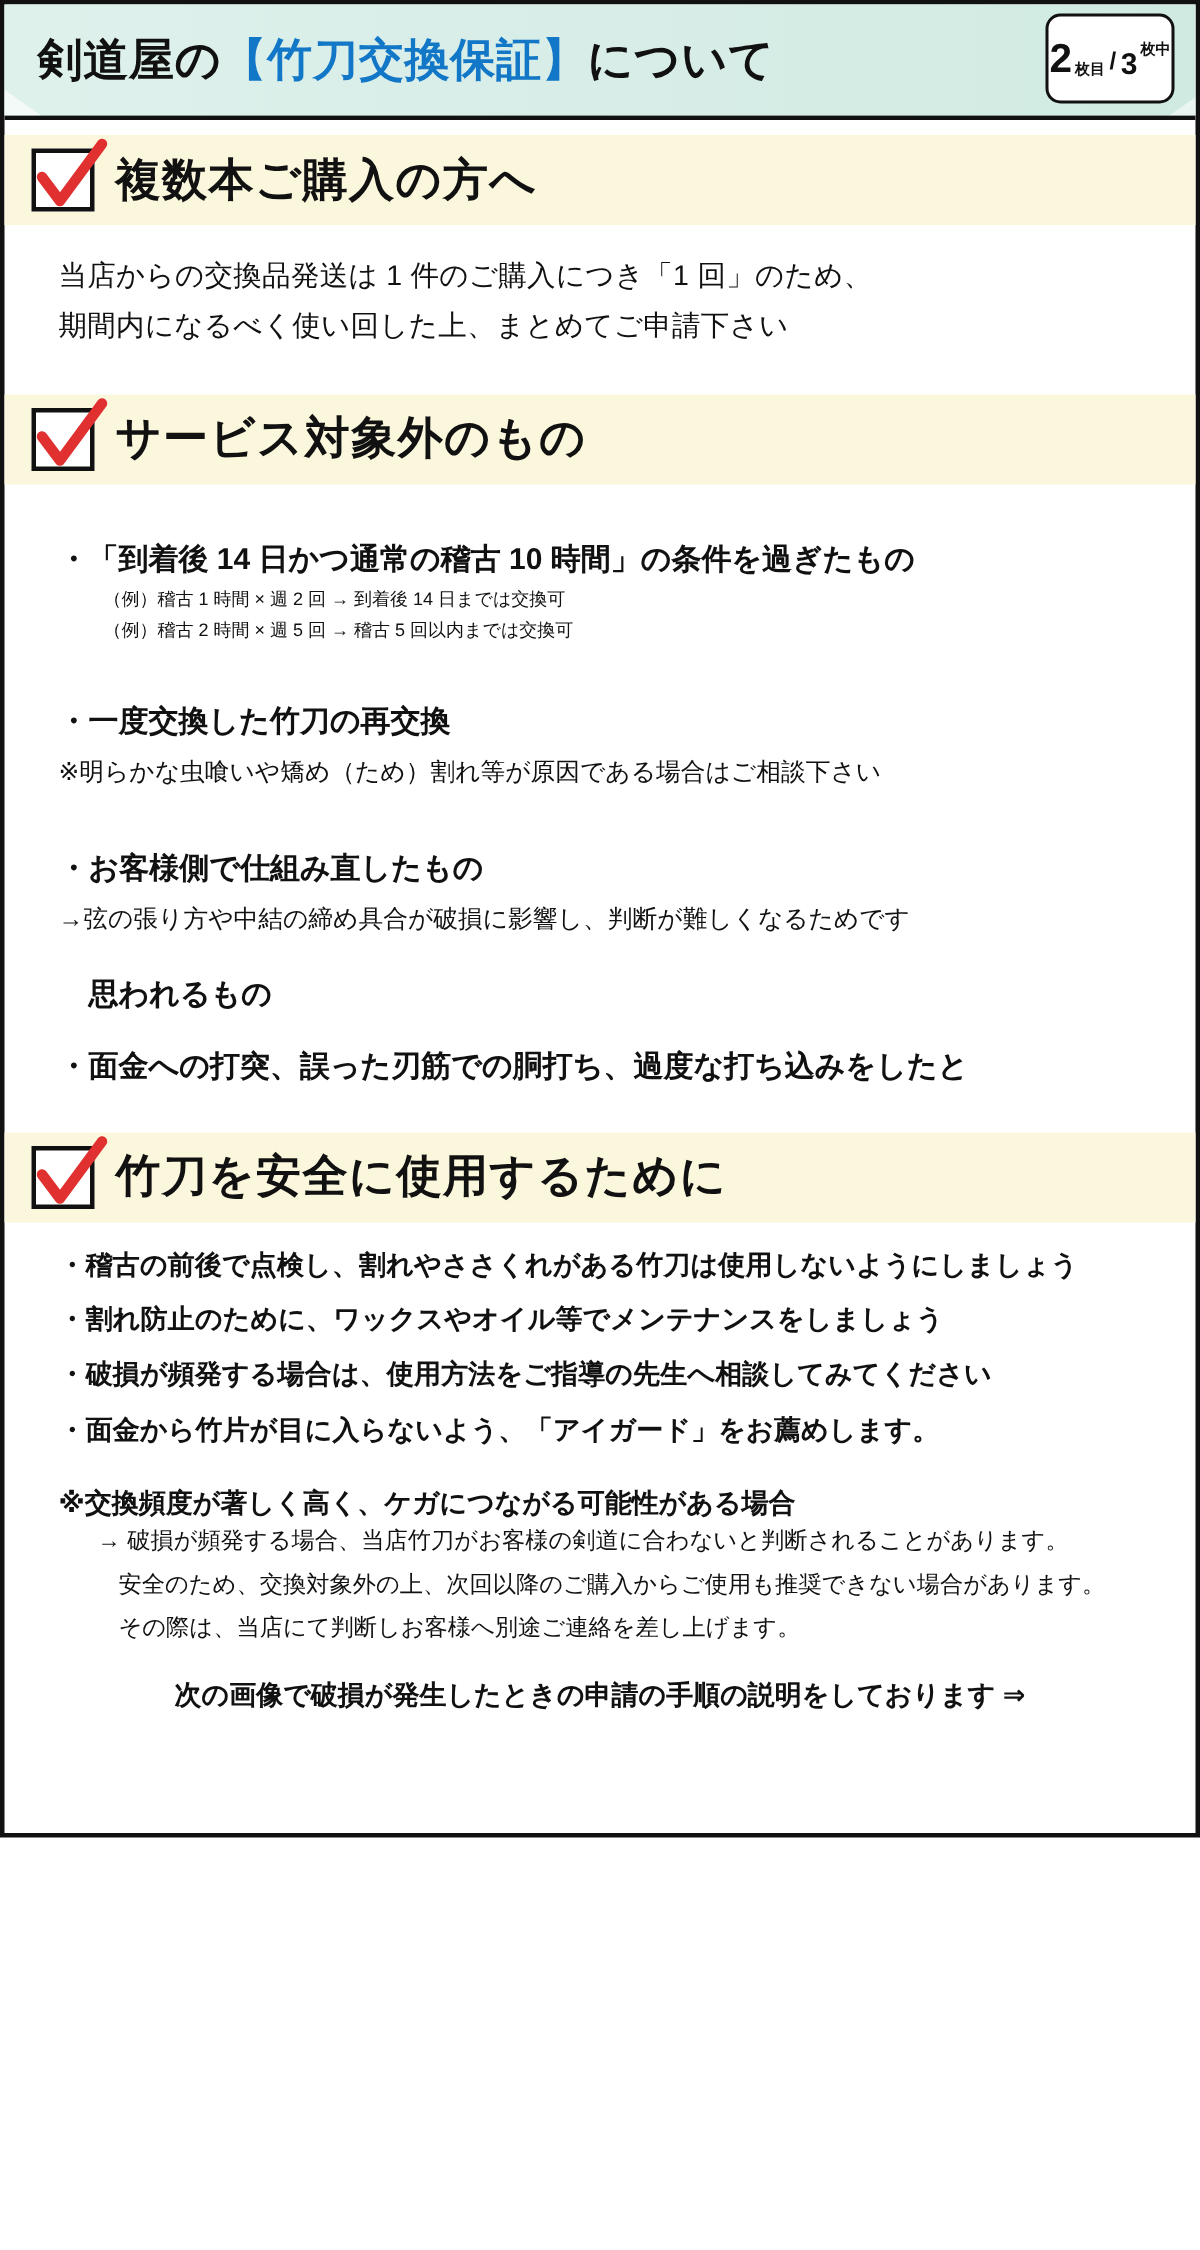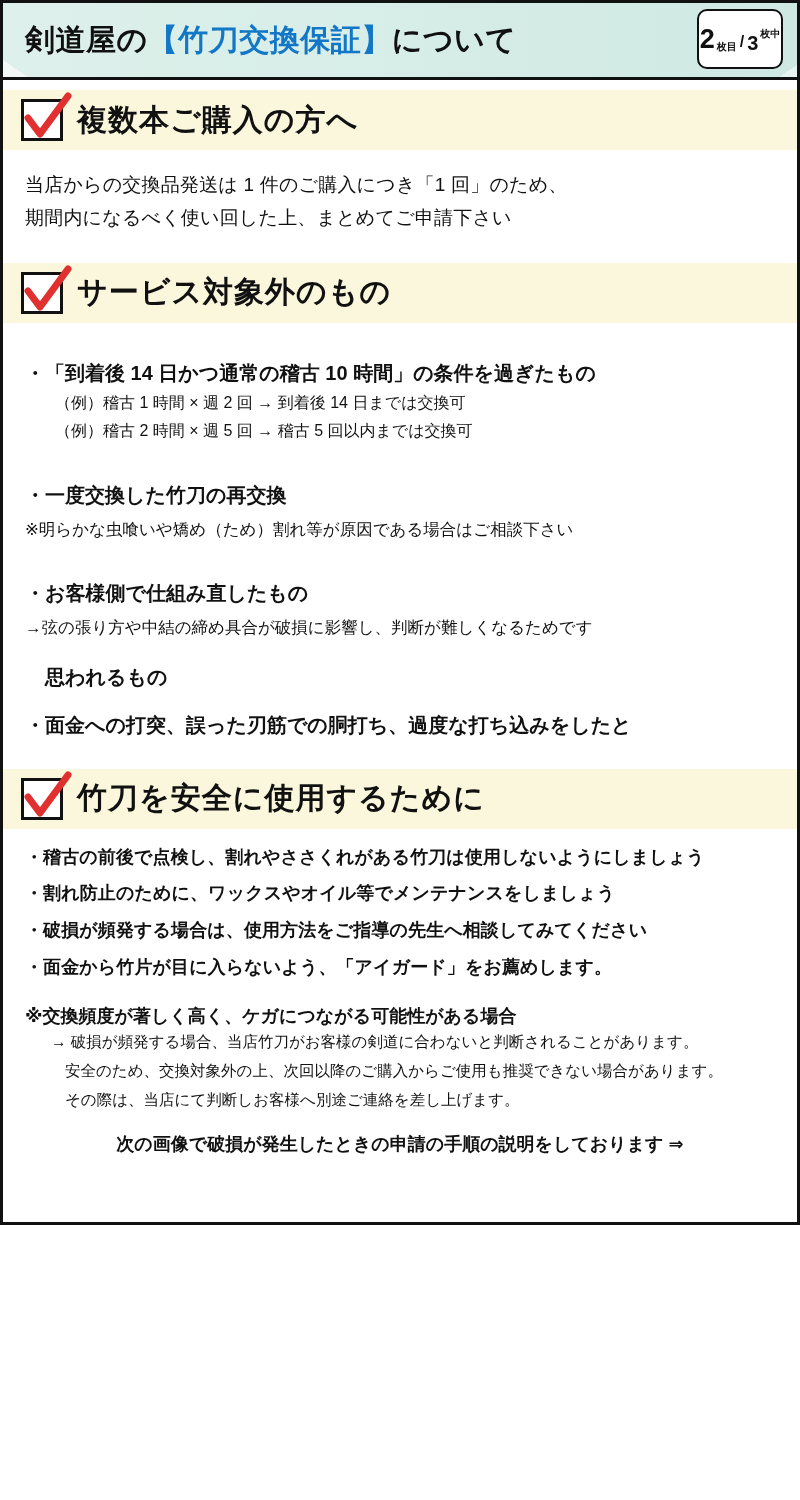--- a/index.html
+++ b/index.html
@@ -81,29 +81,29 @@
     position:relative;
     box-sizing:border-box;
   }
   .check svg{position:absolute;left:-4px;top:-12px;}
   .sec-title{
     font-size:30px;font-weight:bold;letter-spacing:1px;
     white-space:nowrap;
   }
 
   
-  .block{padding:0 22px;box-sizing:border-box;}
+  .block{padding:0 36px;box-sizing:border-box;}
   .para{font-size:19px;line-height:1.75;letter-spacing:.2px;}
   .bullet{
     font-size:20px;font-weight:bold;line-height:1.6;
     margin-top:16px;
   }
   .bullet.b2{font-weight:bold;}
   .sub{
-    font-size:16px;line-height:1.75;
+    font-size:12px;line-height:1.75;
     padding-left:30px;
   }
   .note{
     font-size:16.5px;line-height:1.7;
     margin-top:4px;
   }
   .arrowline{
     font-size:16.5px;line-height:1.7;margin-top:4px;
   }
   .safety-list{font-size:18px;font-weight:bold;line-height:2.05;letter-spacing:.1px;}

